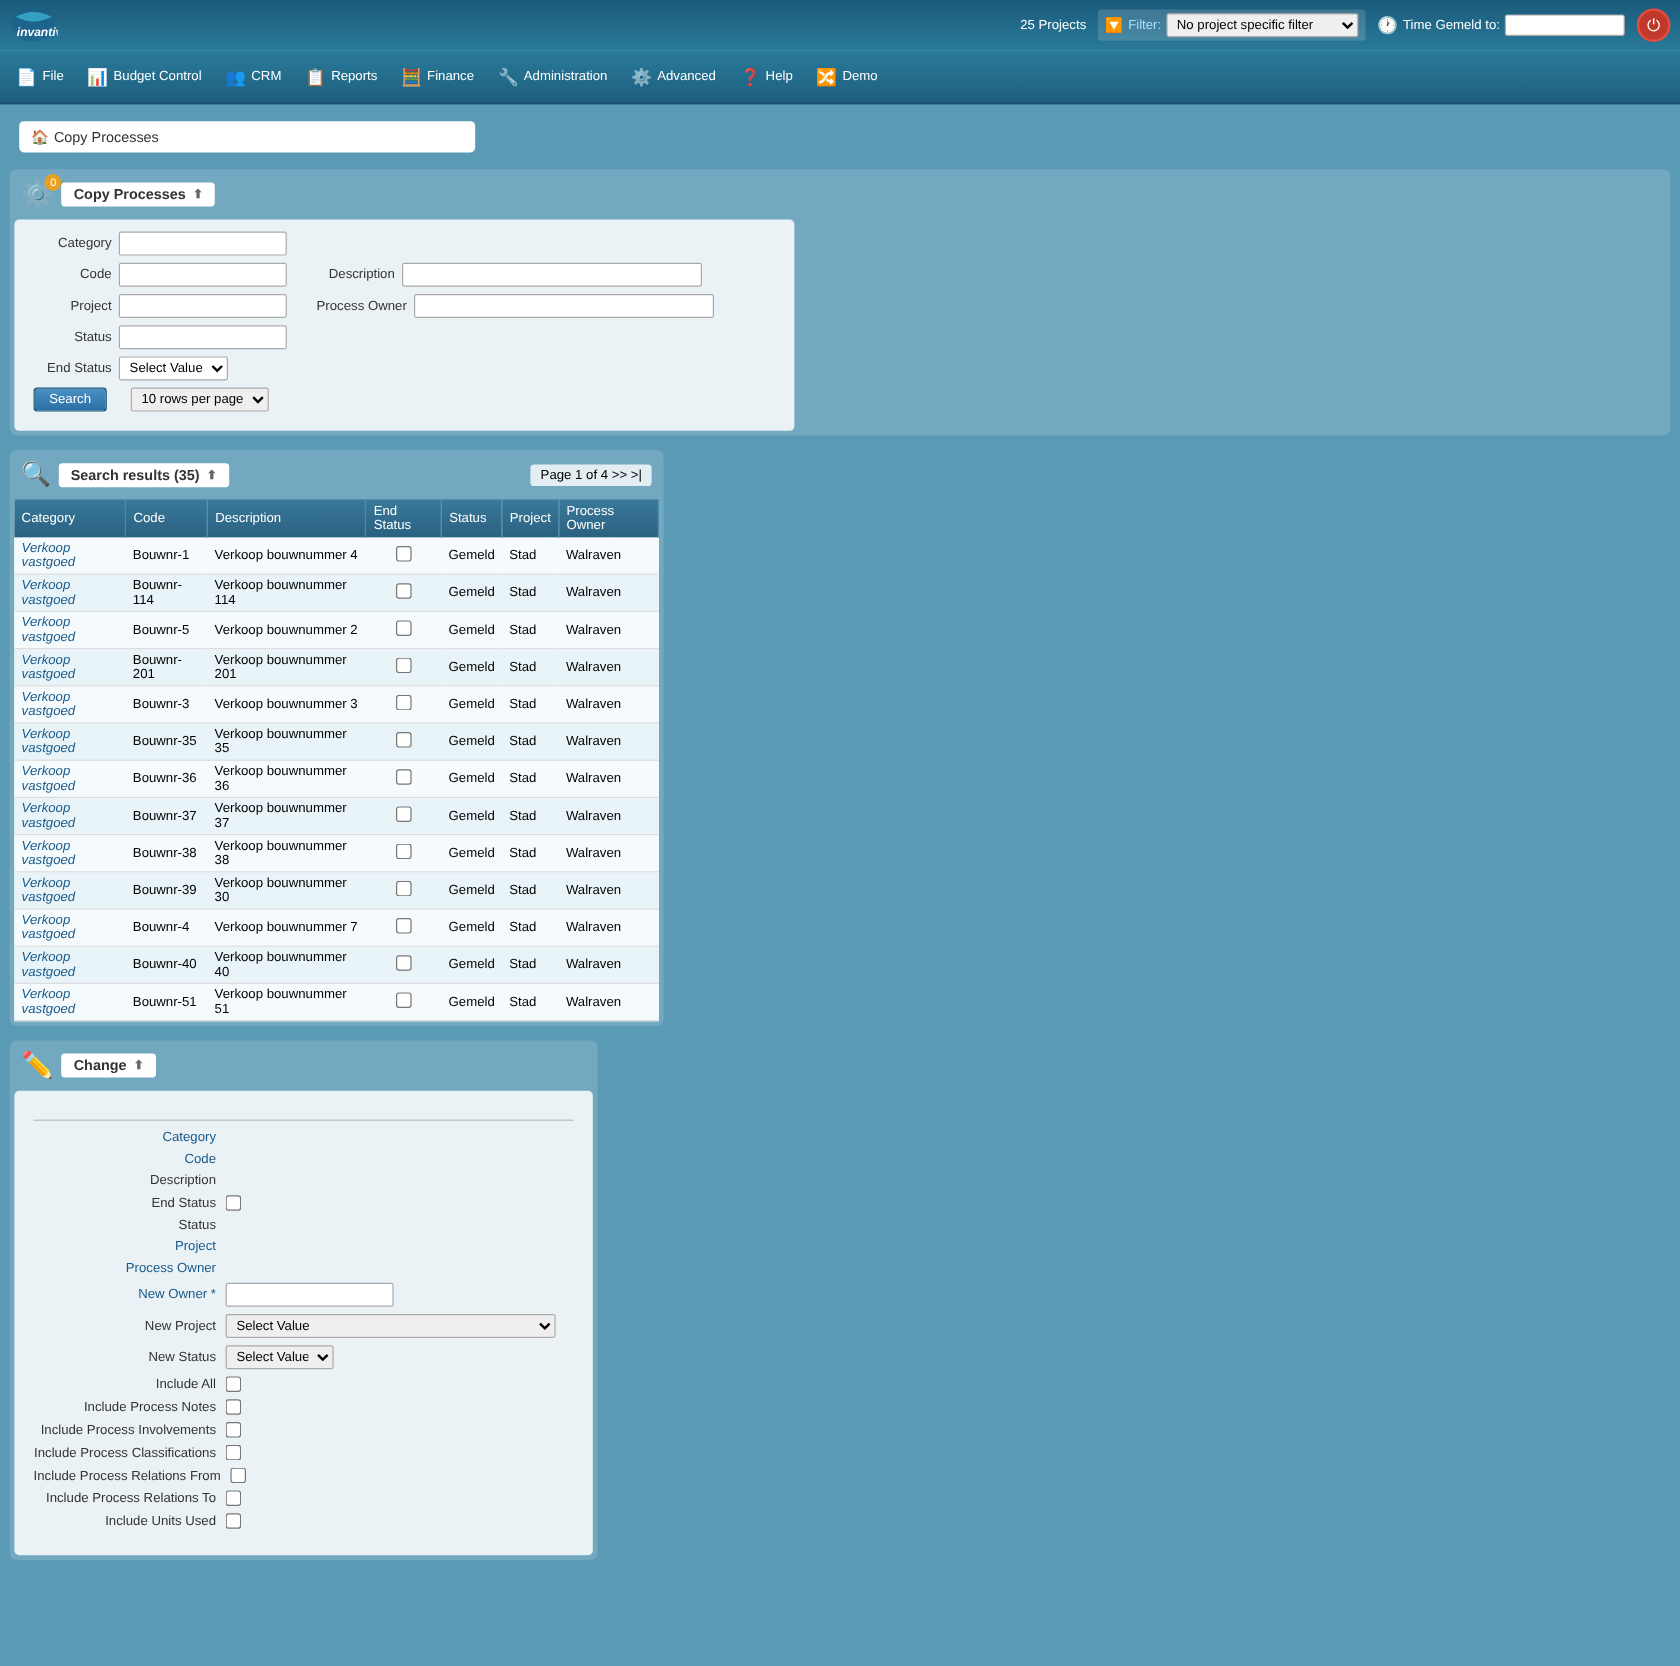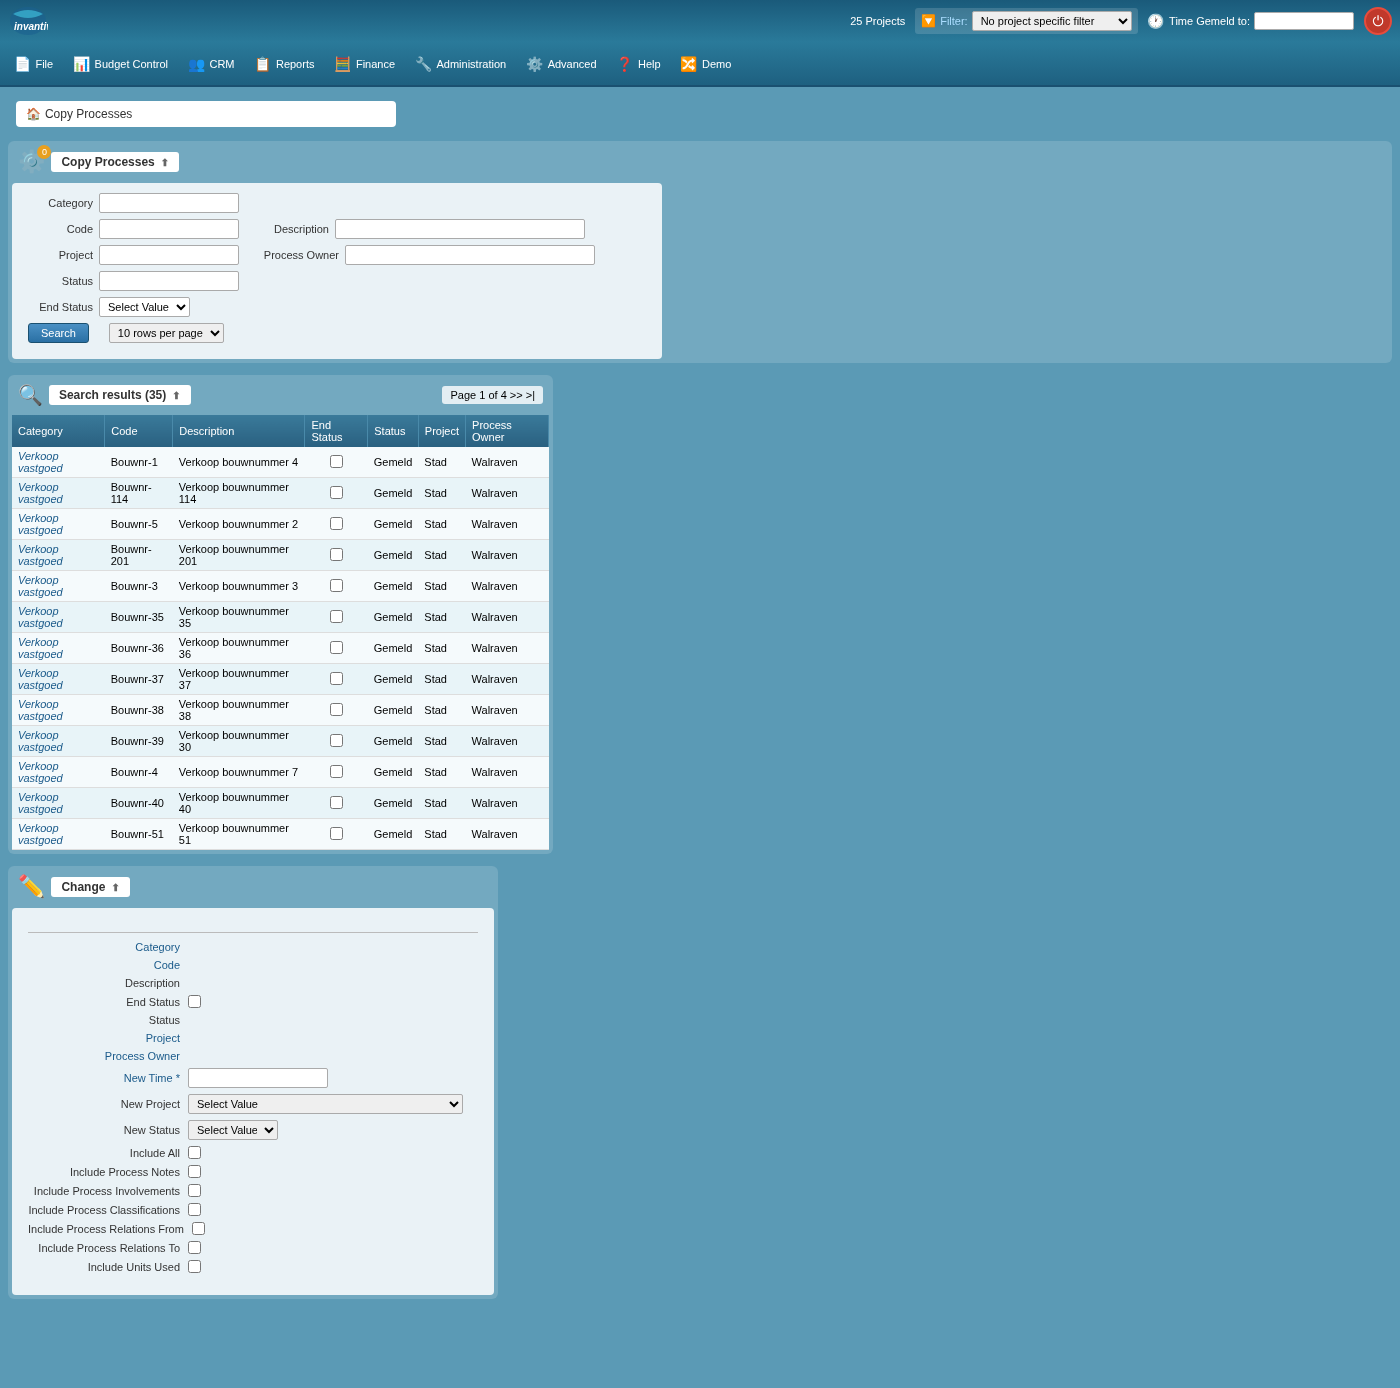--- a/index.html
+++ b/index.html
@@ -458,21 +458,21 @@
         <span class="change-label-plain">Status</span>
       </div>
       <div class="change-row">
         <span class="change-label">Project</span>
       </div>
       <div class="change-row">
         <span class="change-label">Process Owner</span>
       </div>
 
       <div class="change-row">
-        <span class="change-label-required">New Time *</span>
+        <span class="change-label-required">New Owner *</span>
         <input type="text" class="change-input change-input-sm" style="">
       </div>
       <div class="change-row">
         <span class="change-label-plain">New Project</span>
         <select class="change-select change-select-lg">
           <option>Select Value</option>
         </select>
       </div>
       <div class="change-row">
         <span class="change-label-plain">New Status</span>

